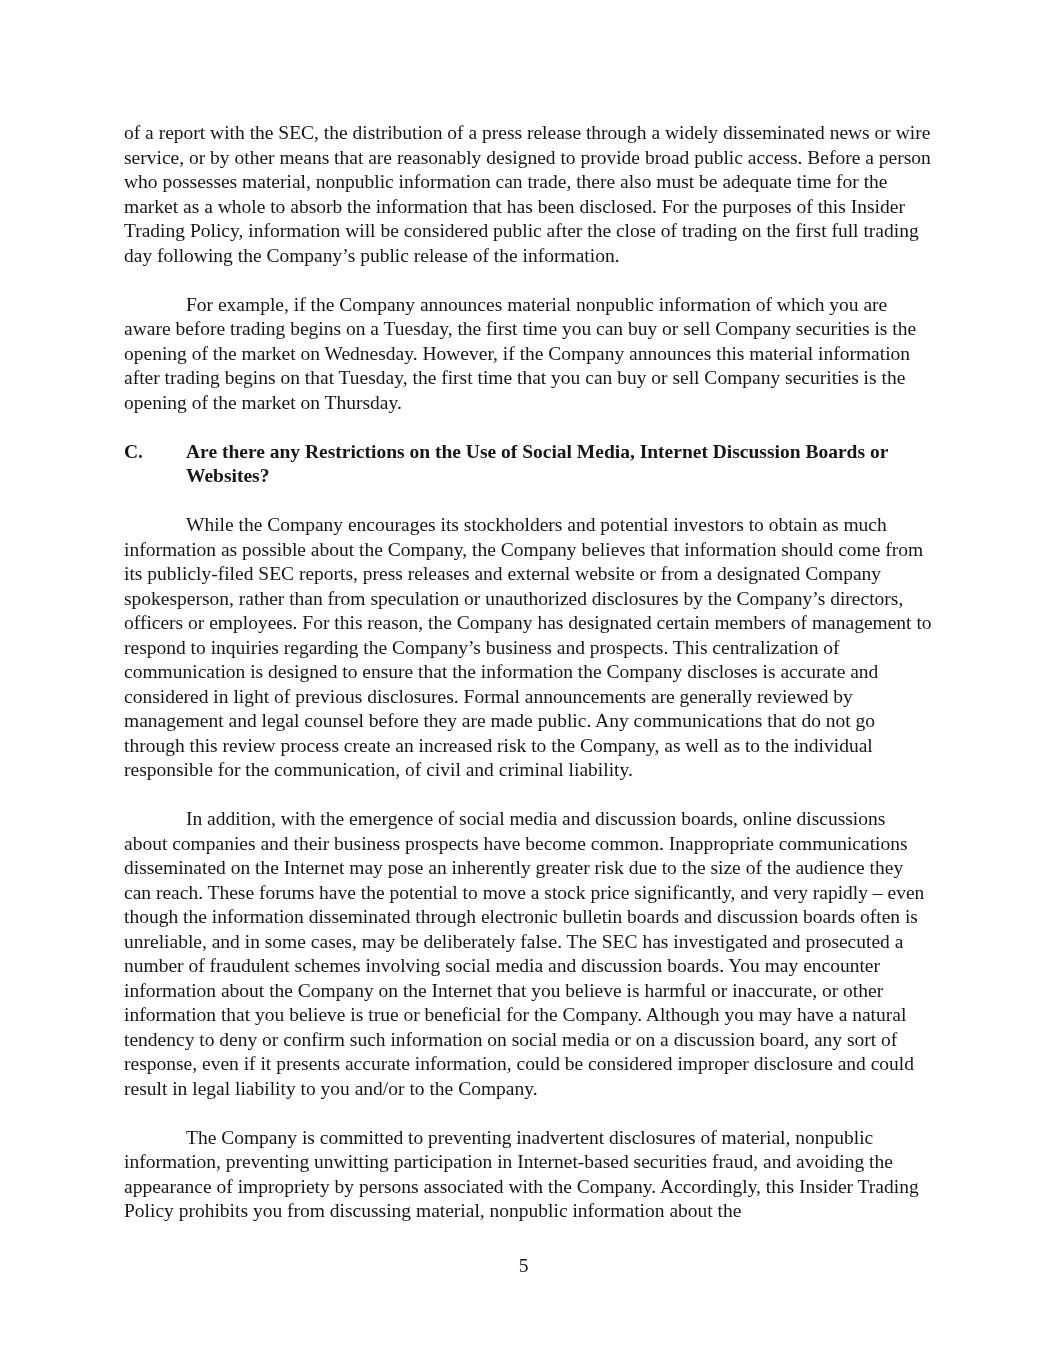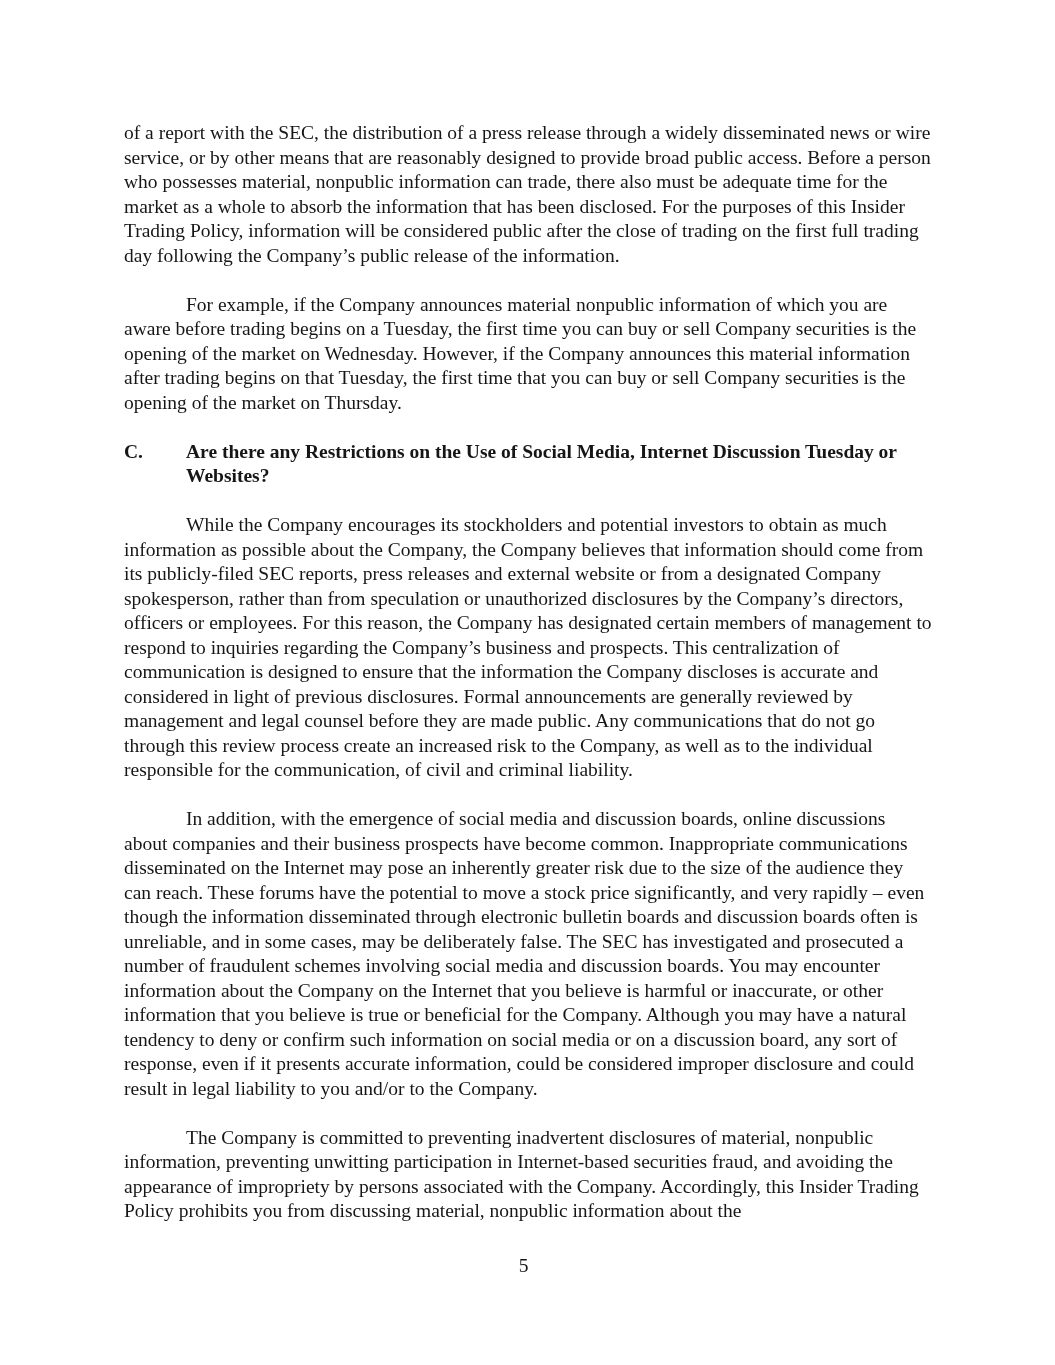--- a/index.html
+++ b/index.html
@@ -57,21 +57,21 @@
 
 <div class="page">
   <div class="text-block">
 
     <p class="para no-indent">of a report with the SEC, the distribution of a press release through a widely disseminated news or wire service, or by other means that are reasonably designed to provide broad public access.  Before a person who possesses material, nonpublic information can trade, there also must be adequate time for the market as a whole to absorb the information that has been disclosed.  For the purposes of this Insider Trading Policy, information will be considered public after the close of trading on the first full trading day following the Company’s public release of the information.</p>
 
     <p class="para">For example, if the Company announces material nonpublic information of which you are aware before trading begins on a Tuesday, the first time you can buy or sell Company securities is the opening of the market on Wednesday.  However, if the Company announces this material information after trading begins on that Tuesday, the first time that you can buy or sell Company securities is the opening of the market on Thursday.</p>
 
     <div class="section-heading">
       <span class="h-label">C.</span>
-      <span class="h-title">Are there any Restrictions on the Use of Social Media, Internet Discussion Tuesday or Websites?</span>
+      <span class="h-title">Are there any Restrictions on the Use of Social Media, Internet Discussion Boards or Websites?</span>
     </div>
 
     <p class="para">While the Company encourages its stockholders and potential investors to obtain as much information as possible about the Company, the Company believes that information should come from its publicly-filed SEC reports, press releases and external website or from a designated Company spokesperson, rather than from speculation or unauthorized disclosures by the Company’s directors, officers or employees.  For this reason, the Company has designated certain members of management to respond to inquiries regarding the Company’s business and prospects.  This centralization of communication is designed to ensure that the information the Company discloses is accurate and considered in light of previous disclosures.  Formal announcements are generally reviewed by management and legal counsel before they are made public.  Any communications that do not go through this review process create an increased risk to the Company, as well as to the individual responsible for the communication, of civil and criminal liability.</p>
 
     <p class="para">In addition, with the emergence of social media and discussion boards, online discussions about companies and their business prospects have become common.  Inappropriate communications disseminated on the Internet may pose an inherently greater risk due to the size of the audience they can reach.  These forums have the potential to move a stock price significantly, and very rapidly – even though the information disseminated through electronic bulletin boards and discussion boards often is unreliable, and in some cases, may be deliberately false.  The SEC has investigated and prosecuted a number of fraudulent schemes involving social media and discussion boards.   You may encounter information about the Company on the Internet that you believe is harmful or inaccurate, or other information that you believe is true or beneficial for the Company.  Although you may have a natural tendency to deny or confirm such information on social media or on a discussion board, any sort of response, even if it presents accurate information, could be considered improper disclosure and could result in legal liability to you and/or to the Company.</p>
 
     <p class="para">The Company is committed to preventing inadvertent disclosures of material, nonpublic information, preventing unwitting participation in Internet-based securities fraud, and avoiding the appearance of impropriety by persons associated with the Company.  Accordingly, this Insider Trading Policy prohibits you from discussing material, nonpublic information about the</p>
 
   </div>
 

